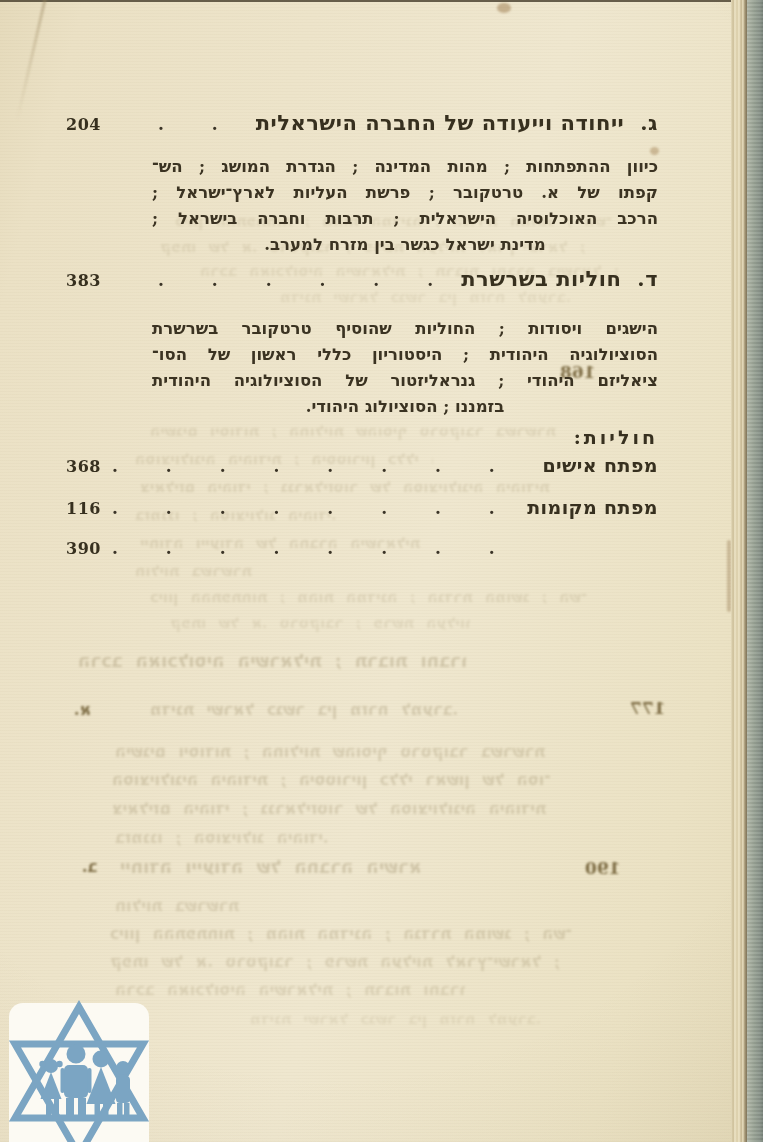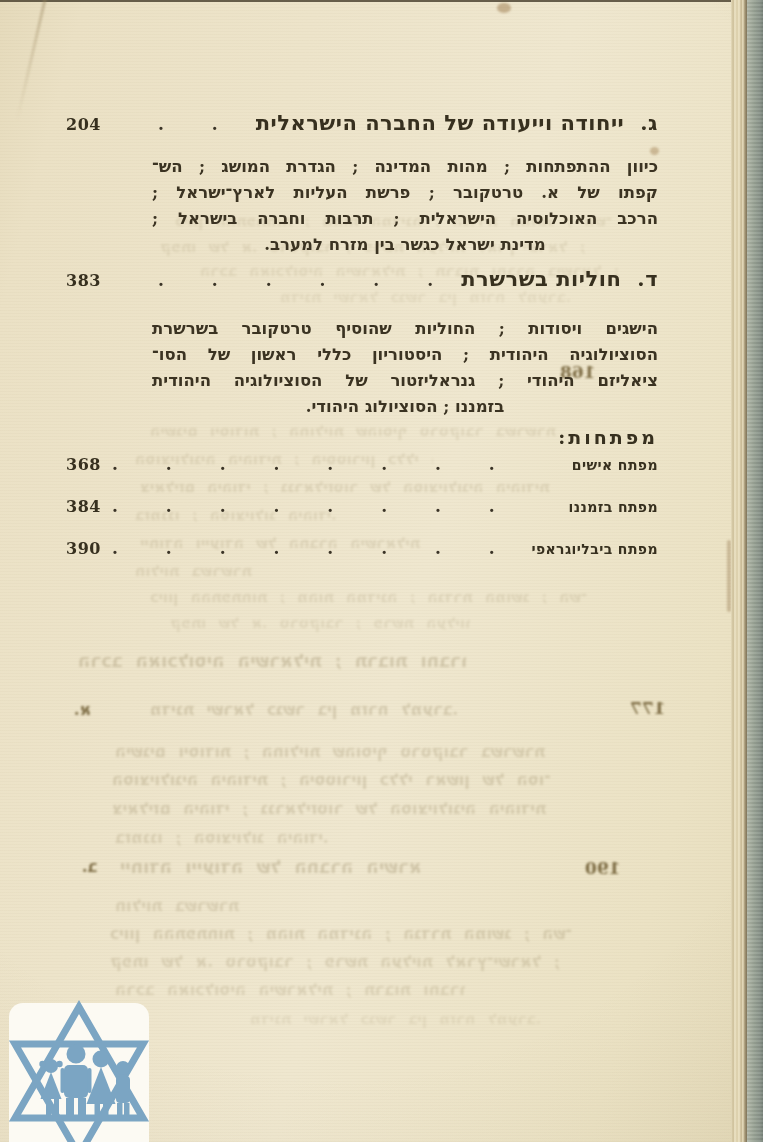--- a/index.html
+++ b/index.html
@@ -28,21 +28,21 @@
   .cover-strip{position:absolute;left:747px;top:0;width:16px;height:1142px;
      background:linear-gradient(90deg,#b4baab 0%,#9aa496 45%,#8b958b 80%,#79847b 100%);}
   .cover-strip::before{content:"";position:absolute;inset:0;
      background:repeating-linear-gradient(0deg,rgba(255,255,255,.06) 0 2px,rgba(0,0,0,.05) 2px 4px);}
   
   .ink{color:#37301f;}
   .toc-row{position:absolute;left:58px;right:105px;display:flex;direction:rtl;
            align-items:baseline;white-space:nowrap;}
   .sec-prefix{font-weight:700;font-size:21px;margin-left:16px;letter-spacing:.5px;}
   .sec-title{font-weight:700;font-size:21px;letter-spacing:.5px;}
-  .idx-title{font-weight:700;font-size:14px;letter-spacing:.4px;}
+  .idx-title{font-weight:700;font-size:19px;letter-spacing:.4px;}
   .leader{flex:1;direction:ltr;text-align:left;font-size:17px;font-weight:700;
           overflow:hidden;word-spacing:42px;color:#3a3326;}
   .leader.pad{padding-left:46px;}
   .pg-num{direction:ltr;width:46px;text-align:left;font-size:16px;font-weight:700;
           letter-spacing:.5px;padding-left:8px;}
   .desc{position:absolute;left:152px;width:506px;direction:rtl;
         font-size:16.5px;font-weight:700;line-height:26px;color:#3b3322;}
   .desc div{text-align:justify;text-align-last:justify;}
   .desc div.last{text-align:center;text-align-last:center;}
   .idx-heading{position:absolute;right:105px;direction:rtl;font-weight:700;
@@ -118,34 +118,33 @@
     <span class="leader pad">. . . . . . .</span>
     <span class="pg-num">383</span>
   </div>
   <div class="desc" style="top:316px;">
     <div>הישגים ויסודות ; החוליות שהוסיף טרטקובר בשרשרת</div>
     <div>הסוציולוגיה היהודית ; היסטוריון כללי ראשון של הסו־</div>
     <div>ציאליזם היהודי ; גנראליזטור של הסוציולוגיה היהודית</div>
     <div class="last">בזמננו ; הסוציולוג היהודי.</div>
   </div>
 
-  <div class="idx-heading ink" style="top:426px;">מפתחות:</div>
+  <div class="idx-heading ink" style="top:426px;">חוליות:</div>
 
   <div class="toc-row ink" style="top:454px;">
     <span class="idx-title">מפתח אישים</span>
     <span class="leader">. . . . . . . .</span>
     <span class="pg-num">368</span>
   </div>
   <div class="toc-row ink" style="top:496px;">
-    <span class="idx-title">מפתח בזמננו</span>
+    <span class="idx-title">מפתח מקומות</span>
     <span class="leader">. . . . . . . .</span>
-    <span class="pg-num">384</span>
+    <span class="pg-num">116</span>
   </div>
   <div class="toc-row ink" style="top:538px;">
-    <span class="idx-title">מפתח ביבליוגראפי</span>
     <span class="leader">. . . . . . . .</span>
     <span class="pg-num">390</span>
   </div>
 
   <div class="edge-stripes"></div>
   <div class="cover-strip"></div>
 
   <svg class="logo" viewBox="0 0 148 142">
     <rect x="3" y="3" width="140" height="160" rx="14" fill="#fcfaf3"></rect>
     <g stroke="#7ba5c3" stroke-width="7" fill="none">

